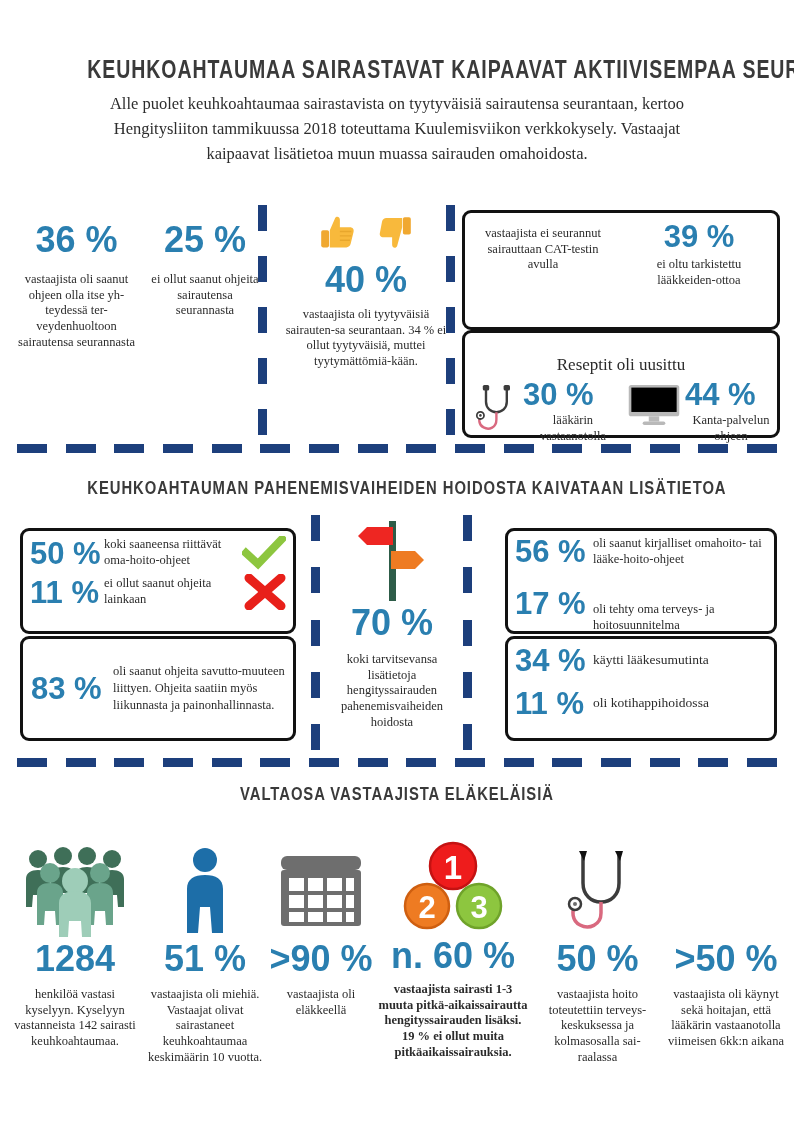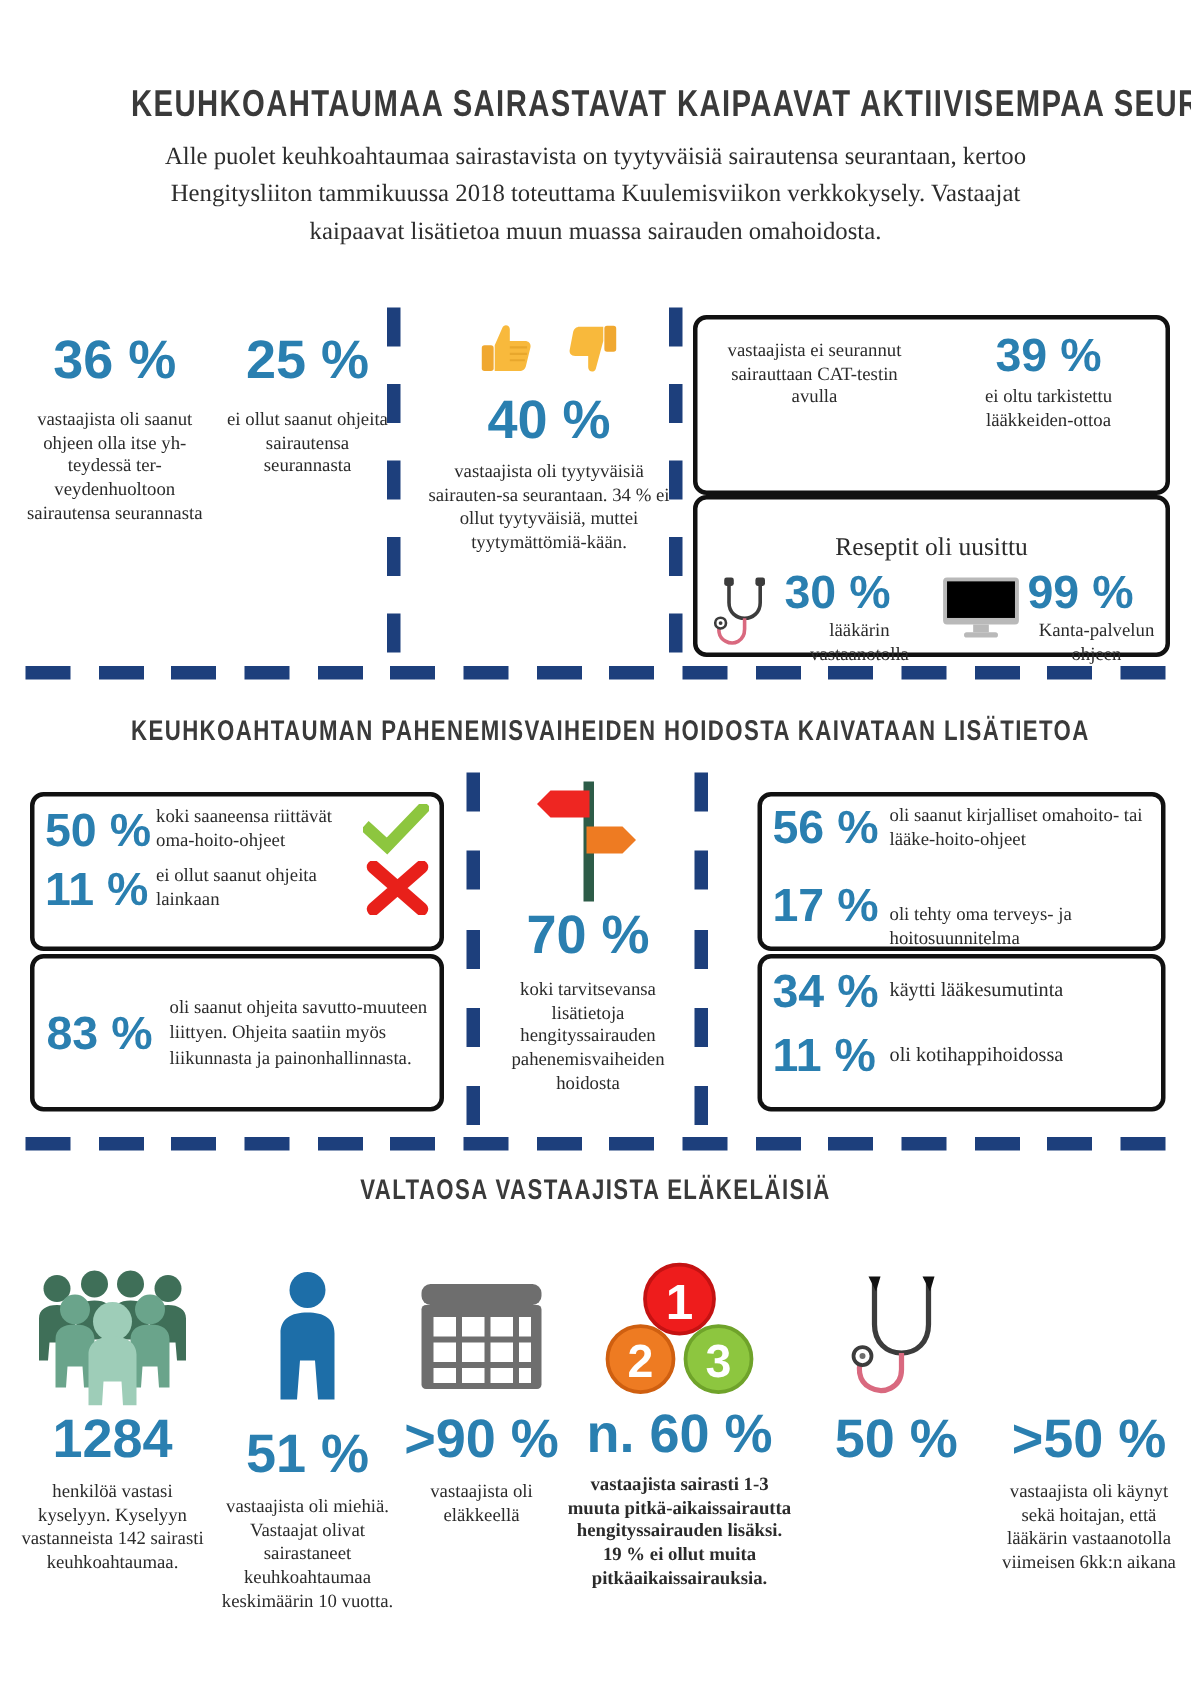--- a/index.html
+++ b/index.html
@@ -173,21 +173,21 @@
       </div>
       <div style="width:62px;display:flex;justify-content:center;padding-top:4px;">
         <svg class="ico" width="54" height="44" viewBox="0 0 62 50">
           <rect x="2" y="2" width="58" height="36" rx="3" fill="#b9b9b9"></rect>
           <rect x="5" y="5" width="52" height="28" fill="#000"></rect>
           <rect x="25" y="38" width="12" height="6" fill="#b9b9b9"></rect>
           <rect x="18" y="44" width="26" height="4" rx="2" fill="#b9b9b9"></rect>
         </svg>
       </div>
       <div style="width:92px;">
-        <div class="num num-lg">99 %</div>
+        <div class="num num-lg">44 %</div>
         <div class="cap" style="margin-top:3px;">Kanta-palvelun ohjeen</div>
       </div>
     </div>
   </div>
 
   <div class="dash-row" style="position:absolute;top:444px;left:17px;">
     <span></span>
       <span></span>
       <span></span>
       <span></span>
@@ -334,21 +334,21 @@
     <div class="cap" style="margin-top:10px;">henkilöä vastasi kyselyyn. Kyselyyn vastanneista 142 sairasti keuhkoahtaumaa.</div>
   </div>
 
   <div style="position:absolute;top:845px;left:146px;width:118px;">
     <div style="display:flex;justify-content:center;height:92px;">
       <svg class="ico" width="56" height="92" viewBox="0 0 56 92">
         <circle cx="28" cy="15" r="12" fill="#1d6ea8"></circle>
         <path d="M10 88 L10 44 C10 34 17 30 28 30 C39 30 46 34 46 44 L46 88 L35 88 L33 62 L23 62 L21 88 Z" fill="#1d6ea8"></path>
       </svg>
     </div>
-    <div class="num num-xl" style="text-align:center;margin-top:14px;">51 %</div>
+    <div class="num num-xl" style="text-align:center;margin-top:4px;">51 %</div>
     <div class="cap" style="margin-top:10px;">vastaajista oli miehiä. Vastaajat olivat sairastaneet keuhkoahtaumaa keskimäärin 10 vuotta.</div>
   </div>
 
   <div style="position:absolute;top:845px;left:266px;width:110px;">
     <div style="display:flex;justify-content:center;height:92px;align-items:center;">
       <svg class="ico" width="88" height="78" viewBox="0 0 88 78">
         <rect x="4" y="4" width="80" height="14" rx="6" fill="#6e6e6e"></rect>
         <rect x="4" y="18" width="80" height="56" rx="3" fill="#6e6e6e"></rect>
         <g fill="#ffffff">
           <rect x="12" y="26" width="15" height="13"></rect>
@@ -390,20 +390,21 @@
       <svg class="ico" width="82" height="90" viewBox="0 0 82 90">
         <path d="M26 10 L26 38 C26 50 34 57 44 57 C54 57 62 50 62 38 L62 10" stroke="#3c3c3c" stroke-width="3.5" fill="none"></path>
         <path d="M22 6 L30 6 L27 16 Z" fill="#111"></path>
         <path d="M58 6 L66 6 L63 16 Z" fill="#111"></path>
         <path d="M44 57 L44 68 C44 80 32 85 23 80 C15 76 14 65 19 60" stroke="#d9697f" stroke-width="3.5" fill="none"></path>
         <circle cx="18" cy="59" r="6" fill="#fff" stroke="#3c3c3c" stroke-width="2.5"></circle>
         <circle cx="18" cy="59" r="2" fill="#6e6e6e"></circle>
       </svg>
     </div>
     <div class="num num-xl" style="text-align:center;margin-top:4px;">50 %</div>
+    <div class="cap" style="margin-top:10px;">vastaajista hoito toteutettiin  terveys-keskuksessa ja kolmasosalla sai-raalassa</div>
   </div>
 
   <div style="position:absolute;top:845px;left:667px;width:118px;">
     <div style="height:92px;"></div>
     <div class="num num-xl" style="text-align:center;margin-top:4px;">&gt;50 %</div>
     <div class="cap" style="margin-top:10px;">vastaajista oli käynyt sekä hoitajan, että lääkärin vastaanotolla viimeisen 6kk:n aikana</div>
   </div>
 
 </div>
 

